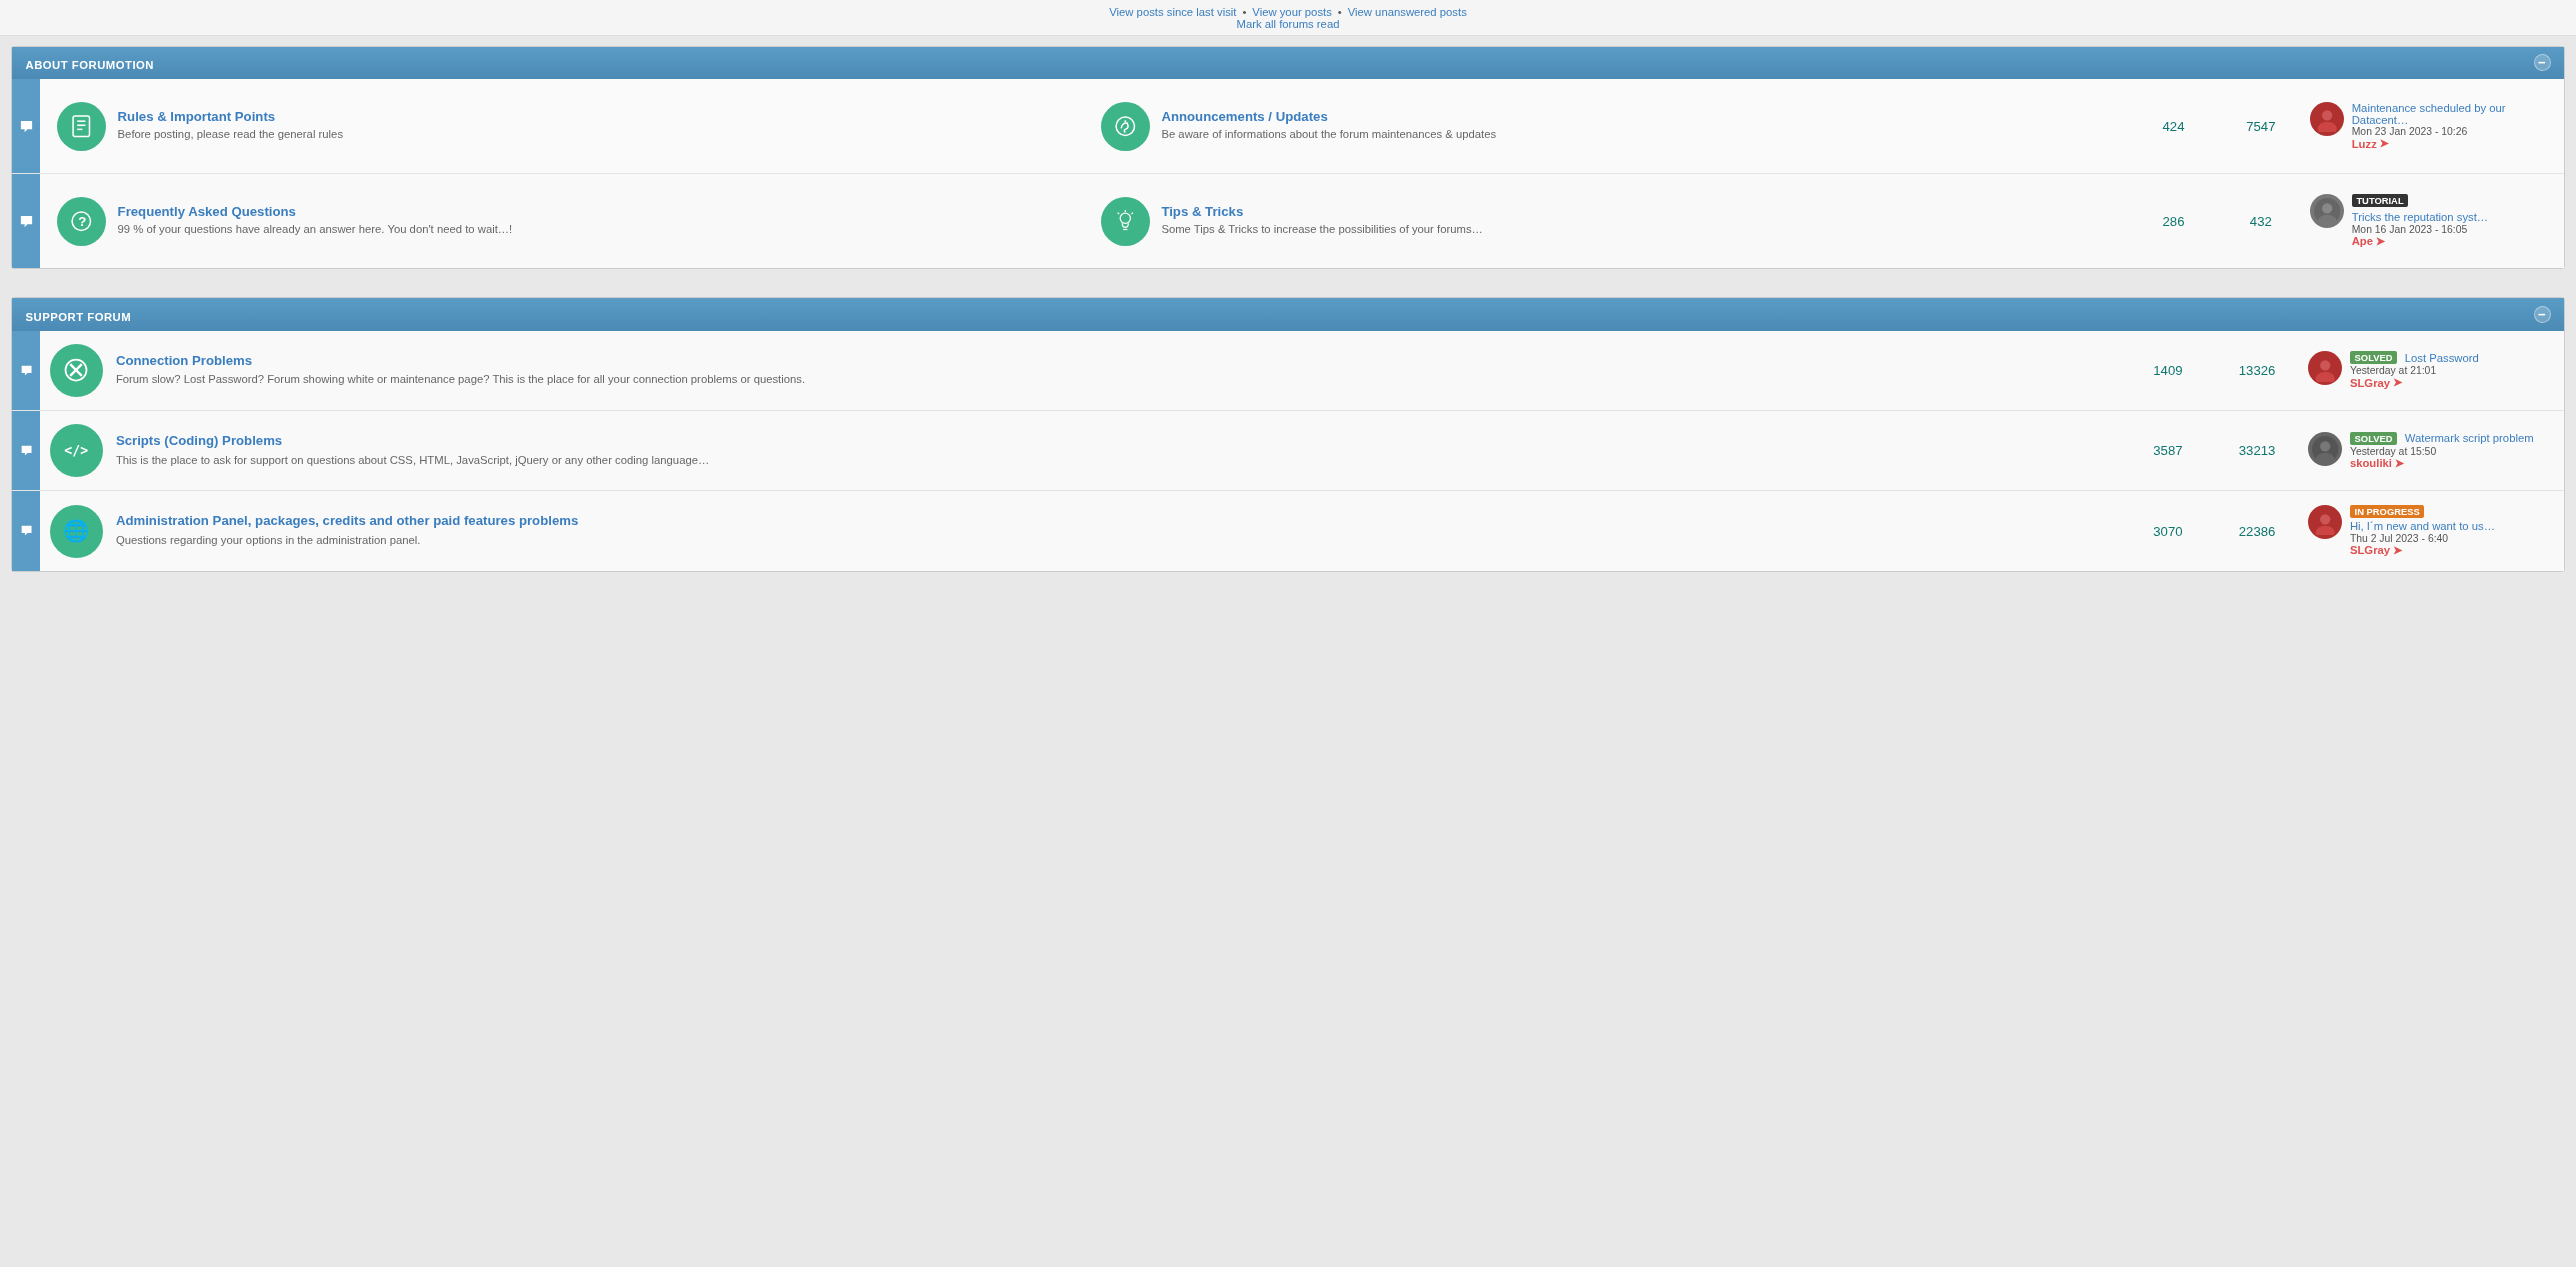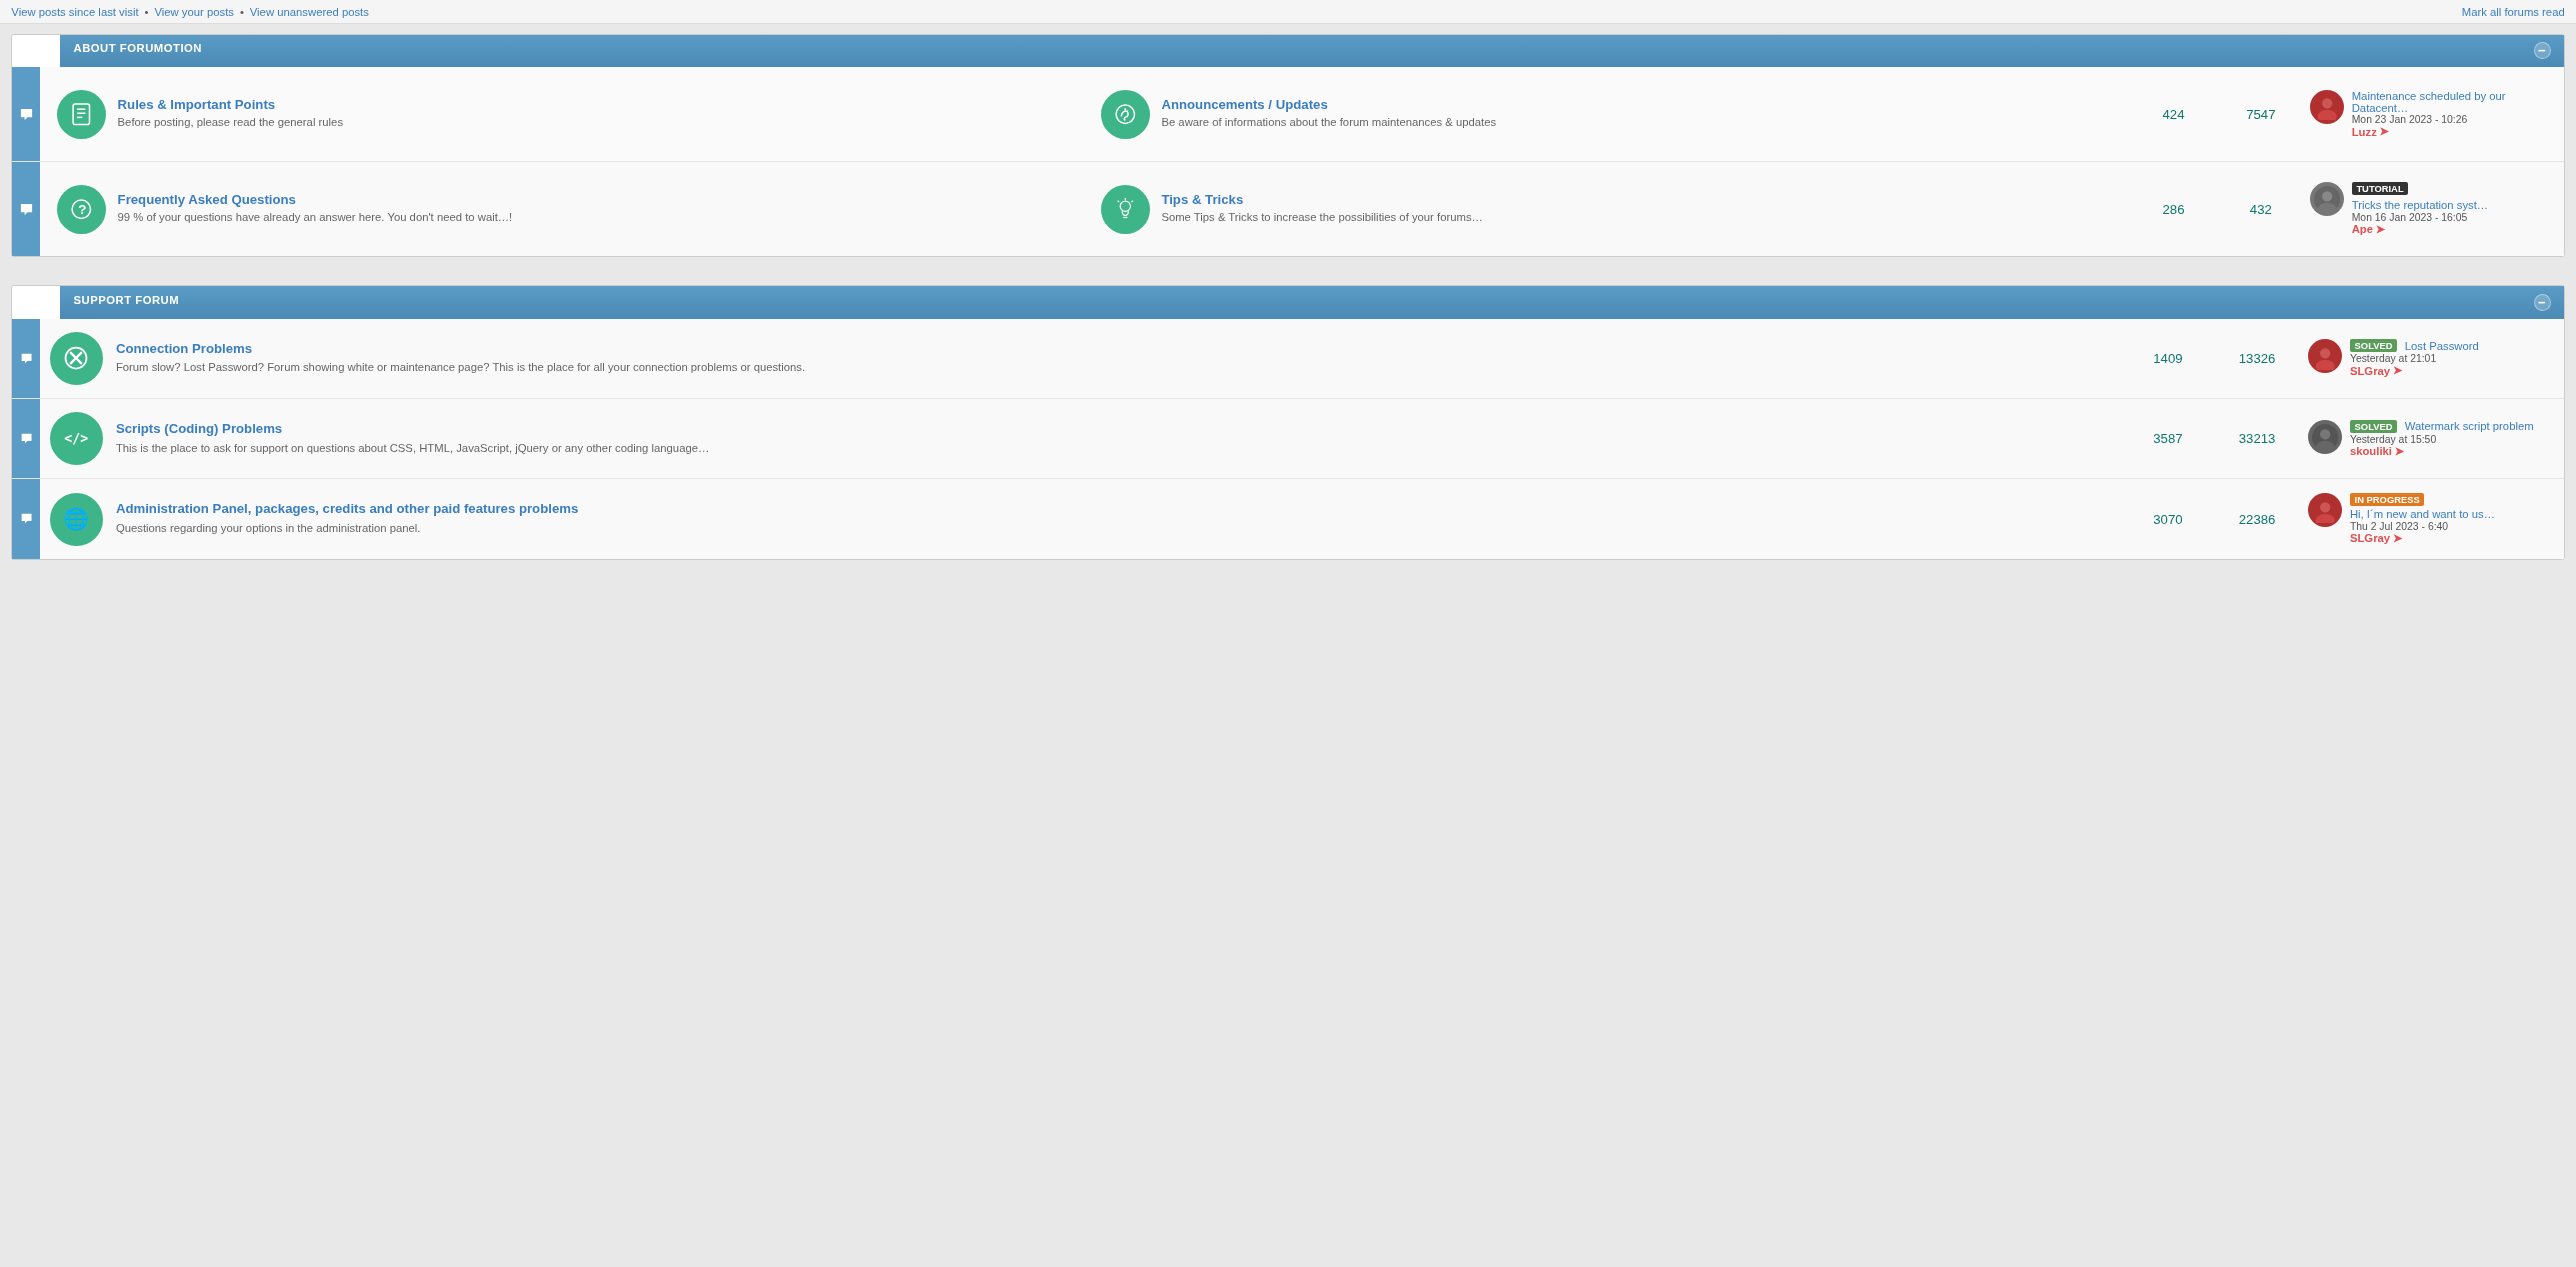--- a/index.html
+++ b/index.html
@@ -12,20 +12,21 @@
 
     
     .top-bar {
       background: #f5f5f5;
       border-bottom: 0.9px solid #ddd;
       padding: 5.7px 11.3px;
       display: flex;
       justify-content: space-between;
       align-items: center;
       font-size: 11.3px;
+      flex-direction: column;
     }
     .top-bar-left a, .top-bar-right a {
       color: #3a7ebf;
       text-decoration: none;
     }
     .top-bar-left span { color: #555; margin: 0 2.8px; }
 
     
     .section-wrap {
       margin: 9.4px 11.3px;
@@ -36,24 +37,23 @@
 
     
     .section-header {
       background: linear-gradient(180deg, #5a9cc5 0%, #4a8ab5 100%);
       color: #fff;
       font-size: 11.3px;
       font-weight: bold;
       padding: 7.6px 13.2px;
       display: flex;
       justify-content: space-between;
-      align-items: flex-start;
+      align-items: flex-end;
       text-transform: uppercase;
       letter-spacing: 0.5px;
-      margin-left: 48px;
     }
     .section-header-btn {
       width: 17px; height: 17px;
       background: rgba(255,255,255,0.2);
       border-radius: 50%;
       display: flex; align-items: center; justify-content: center;
       color: #fff;
       font-size: 13.2px;
       cursor: pointer;
       border: 0.9px solid rgba(255,255,255,0.4);

